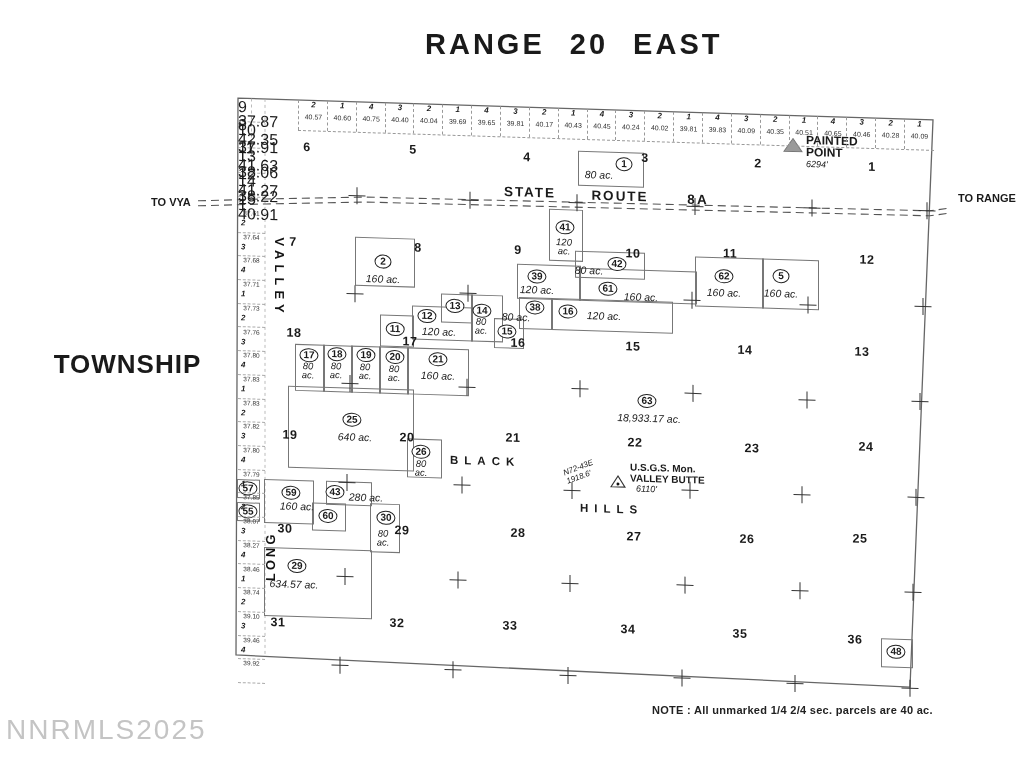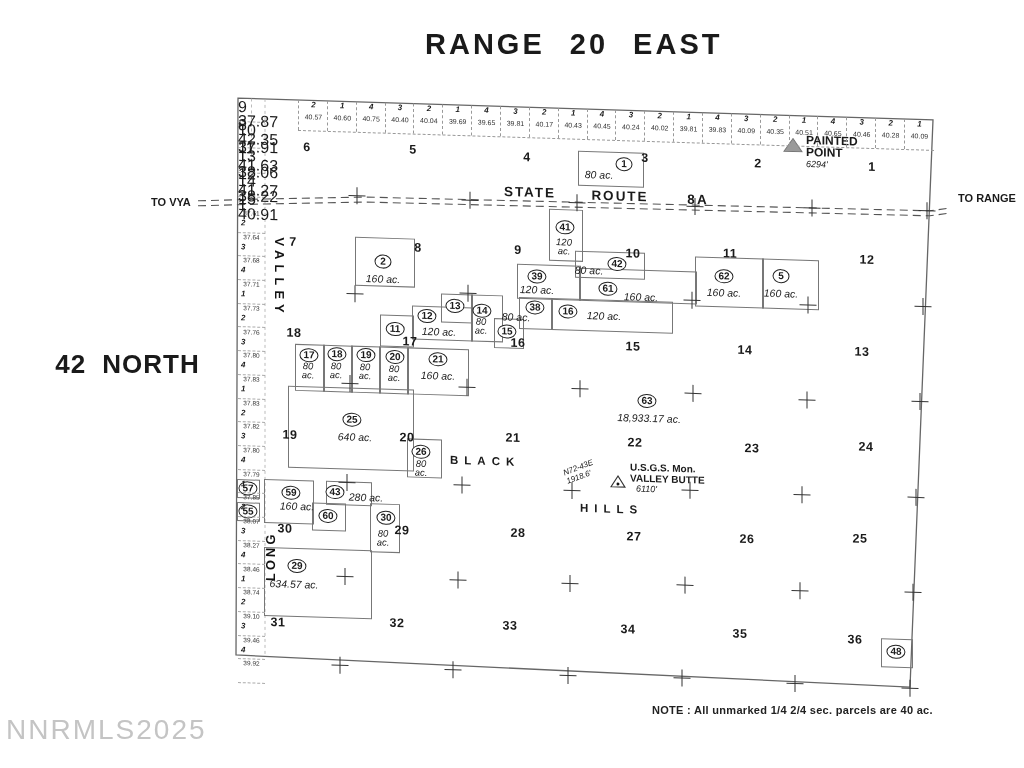--- a/index.html
+++ b/index.html
@@ -64,21 +64,21 @@
   #vb-text{position:absolute;left:394px;top:353px;font-size:10px;font-weight:bold;line-height:11px;
     white-space:nowrap}
   #bearing{position:absolute;left:328px;top:356px;font-size:8px;font-style:italic;line-height:9px;
     transform:rotate(-22deg);white-space:nowrap}
 </style>
 </head>
 <body>
 
 <div id="page-title">RANGE 20 EAST</div>
 <div id="township">
-  <div>42 NORTH</div>
+  <div>TOWNSHIP</div>
 </div>
 <div id="to-vya">TO VYA</div>
 <div id="to-denio">TO RANGE</div>
 <div id="map-note">NOTE :  All unmarked 1/4 2/4 sec. parcels are 40 ac.</div>
 <div id="watermark">NNRMLS2025</div>
 
 <div id="map">
   <svg id="border-svg" width="710" height="580">
     <polygon points="2,2 697,2 674,570 0,559" fill="none" stroke="#666" stroke-width="1.3"></polygon>
     <line x1="15.5" y1="2" x2="15.5" y2="101" stroke="#aaa" stroke-width="0.8" stroke-dasharray="3,3"></line>

